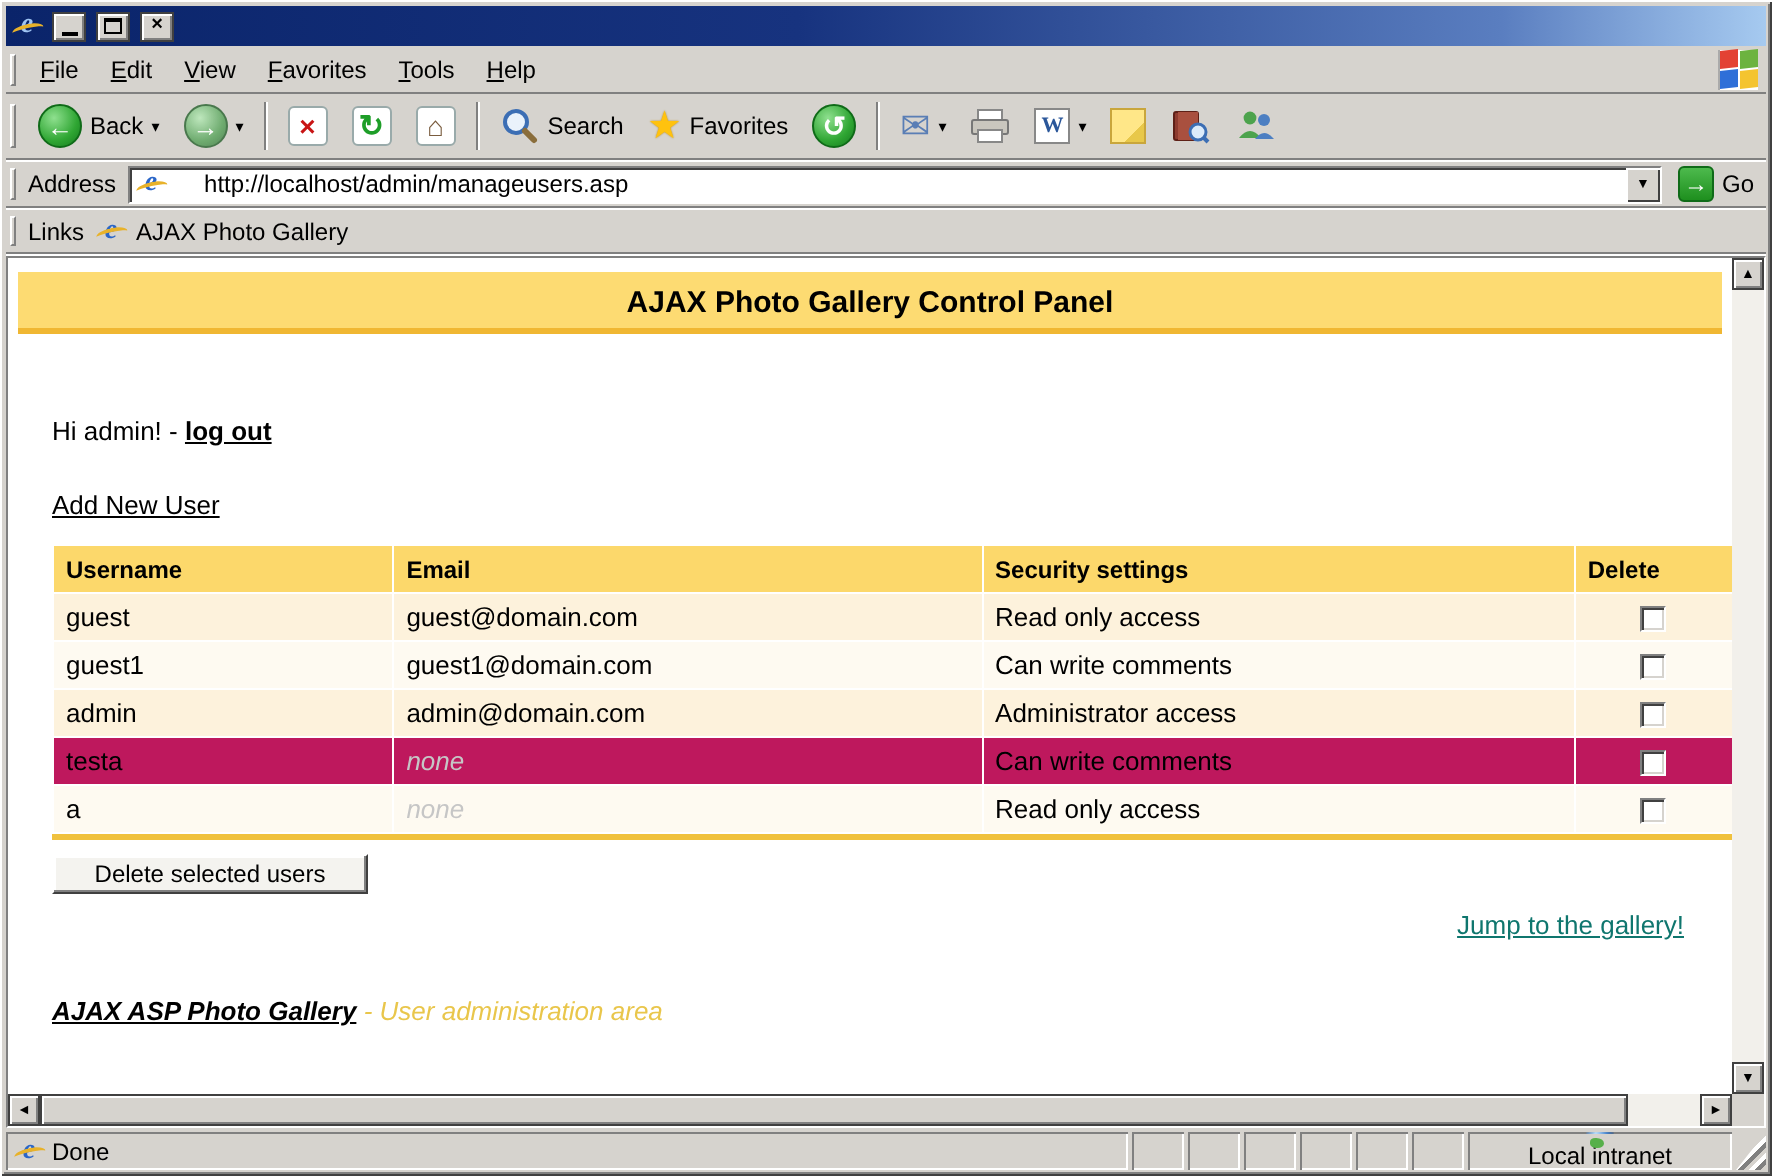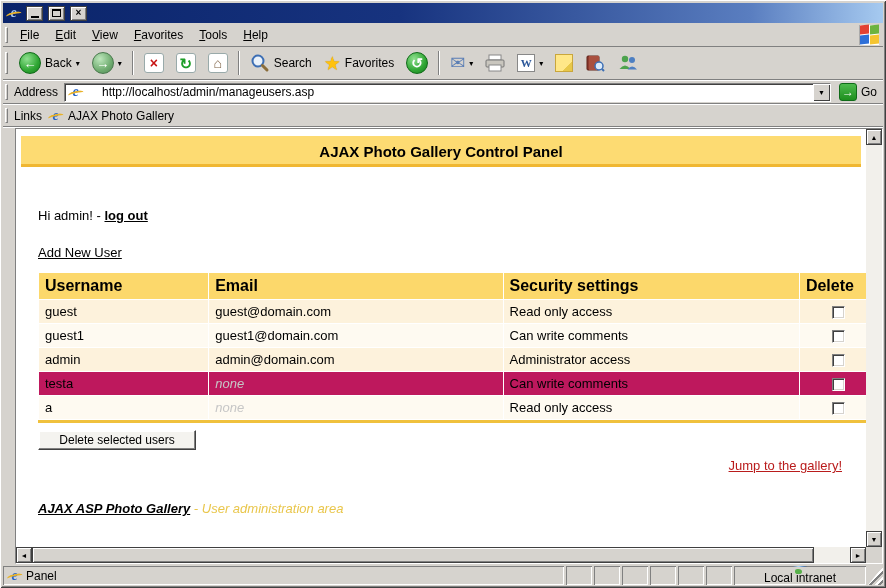--- a/index.html
+++ b/index.html
@@ -103,21 +103,21 @@
     align-items:center; justify-content:center;
     font-family:"Liberation Serif",serif; font-weight:bold; font-style:italic;
     color:#2A66C8; font-size:14px; line-height:1;}
   .ie-mini::after{ content:""; position:absolute; left:0; right:-1px; top:6px; height:4px;
     border-top:2px solid #E8B22A; border-radius:50%; transform:rotate(-12deg);}
   .link-label{ font-size:12px; margin-left:5px;}
 
   
   .frame{ position:absolute; left:3px; top:128px; right:3px; bottom:24px;
     border-top:1px solid #808080; border-left:1px solid #808080;
-    border-right:1px solid #fff; border-bottom:1px solid #fff; background:#fff;margin-left:12px;}
+    border-right:1px solid #fff; border-bottom:1px solid #fff; background:#fff;}
   .page{ position:absolute; left:0; top:0; right:16px; bottom:16px; background:#fff; overflow:hidden;
     font-size:13px; color:#000;}
   .vscroll{ position:absolute; right:0; top:0; width:16px; bottom:16px; background:#F2F0EB;}
   .hscroll{ position:absolute; left:0; bottom:0; right:16px; height:16px; background:#F2F0EB;}
   .corner{ position:absolute; right:0; bottom:0; width:16px; height:16px; background:#D6D3CE;}
   .sbtn{ position:absolute; width:16px; height:16px; background:#D6D3CE;
     border:1px solid #404040;
     box-shadow: inset 1px 1px 0 #fff, inset -1px -1px 0 #808080;
     display:flex; align-items:center; justify-content:center; font-size:7px; color:#000; line-height:1;}
   .vscroll .up{ top:0; left:0;} .vscroll .down{ bottom:0; left:0;}
@@ -129,39 +129,39 @@
   
   .banner{ margin:7px 5px 0 5px; height:31px; line-height:31px; text-align:center;
     font-weight:bold; font-size:15px; border-bottom:3px solid #F0B732;}
   .greeting{ margin:41px 0 0 22px; }
   .logout{ font-weight:bold; text-decoration:underline; cursor:pointer;}
   .adduser-row{ margin:22px 0 0 22px; }
   .adduser{ text-decoration:underline; cursor:pointer; color:#000;}
 
   .usertable{ margin:12px 0 0 22px; border-collapse:separate; border-spacing:1px; width:841px;
     background:#fff;}
-  .usertable th{ text-align:left; font-size:16px; font-weight:bold; padding:4px 6px; height:23px;}
+  .usertable th{ text-align:left; font-size:12px; font-weight:bold; padding:4px 6px; height:23px;}
   .usertable td{ font-size:13px; padding:3px 6px; height:23px; vertical-align:middle;}
   .usertable .c-user{ width:169px;} .usertable .c-mail{ width:293px;}
   .usertable .c-sec{ width:295px;} .usertable .c-del{ width:78px;}
   td.del-cell{ text-align:center; }
   .none-val{ font-style:italic; color:#C6C6C6;}
   .tbl-bottom{ margin-left:22px; width:841px; height:3px; background:#F0C13D;}
   .cb{ appearance:none; -webkit-appearance:none; width:13px; height:13px; background:#fff;
     border:1px solid; border-color:#808080 #fff #fff #808080;
     box-shadow:inset 1px 1px 0 #404040, inset -1px -1px 0 #D6D3CE; vertical-align:middle;}
 
   .winbtn-classic{
     margin:7px 0 0 22px; width:158px; height:20px; font-size:12px; font-family:"Liberation Sans",sans-serif;
     background:#F4F3EF; color:#000;
     border:1px solid #404040; border-top-color:#fff; border-left-color:#fff;
     box-shadow: inset -1px -1px 0 #808080, inset 1px 1px 0 #fff;
   }
   .jump-row{ margin:8px 24px 0 0; text-align:right;}
-  .jump-link{ color:#b91c1c; text-decoration:underline; cursor:pointer;}
+  .jump-link{ color:#0f766e; text-decoration:underline; cursor:pointer;}
   .footer{ margin:28px 0 0 22px; font-style:italic;}
   .footer .site{ color:#000; text-decoration:underline; font-weight:bold; cursor:pointer;}
   .footer .gold{ color:#E9C64B; }
 
   
   .statusbar{ position:absolute; left:3px; right:3px; bottom:3px; height:21px;
     display:flex; align-items:stretch; gap:2px; background:#D6D3CE; padding-top:2px;}
   .pane{ box-shadow: inset 1px 1px 0 #808080, inset -1px -1px 0 #fff;
     display:flex; align-items:center; font-size:12px; padding:0 4px; gap:4px;}
   .pane.main{ flex:1; }
@@ -384,21 +384,21 @@
       <span class="sbtn left">◄</span>
       <span class="hthumb"></span>
       <span class="sbtn right">►</span>
     </div>
     <div class="corner"></div>
   </div>
 
   <div class="statusbar">
     <span class="pane main">
       <span class="ie-mini">e</span>
-      <span>Panel</span>
+      <span>Done</span>
     </span>
     <span class="pane mini"></span>
     <span class="pane mini"></span>
     <span class="pane mini"></span>
     <span class="pane mini"></span>
     <span class="pane mini"></span>
     <span class="pane mini"></span>
     <span class="pane zone">
       <span class="globe"></span>
       <span>Local intranet</span>

